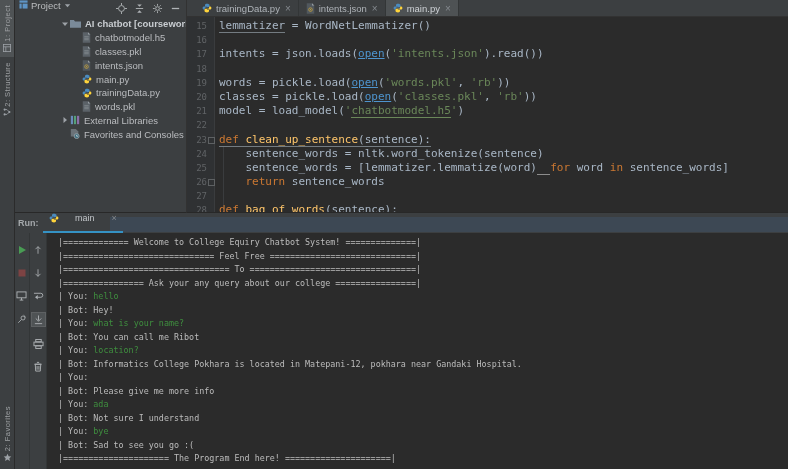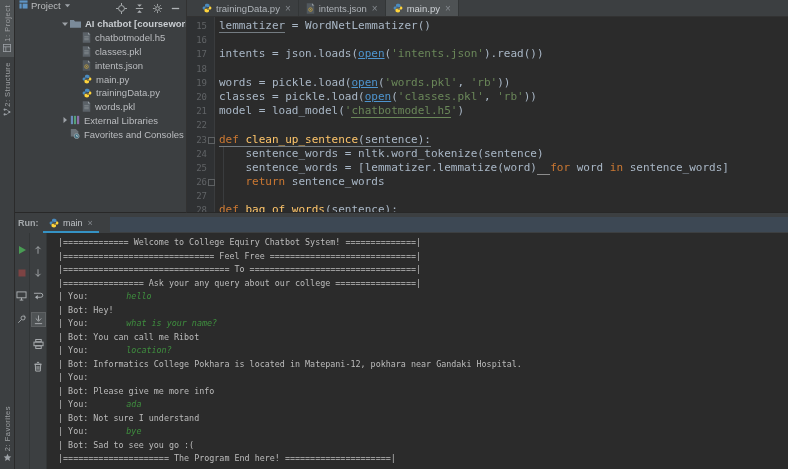--- a/index.html
+++ b/index.html
@@ -47,35 +47,35 @@
   .c-p{color:#A9B7C6;} .c-k{color:#CC7832;} .c-s{color:#6A8759;text-align:center;} .c-b{color:#4E94CE;text-decoration:underline;}
   .c-f{color:#FFC66B;} .c-sl{color:#6A8759;border-bottom:1px solid #6A8759;}
   .c-w{border-bottom:1px solid #8C8C8C;}
   .u{border-bottom:1px solid #747C82;}
   .indent-guide{position:absolute;left:36px;width:1px;background:#3A3C3E;}
   
   .run-panel{position:absolute;left:14px;top:213px;right:0;bottom:0;background:#2B2B2B;z-index:3;}
   .run-header{position:absolute;left:0;top:0;right:0;height:20px;background:#3C3F41;border-bottom:1px solid #2e2e2e;}
   .run-band{position:absolute;left:96px;right:0;top:4px;bottom:1px;background:#3D4854;}
   .run-label{position:absolute;left:4px;top:5px;font-size:9px;color:#A4A8AB;font-weight:bold;}
-  .run-tab{position:absolute;left:26px;top:0;height:20px;display:flex;align-items:center;gap:4px;
+  .run-tab{position:absolute;left:26px;top:0;height:20px;display:flex;align-items:flex-start;gap:16px;
            padding:0 9px;font-size:9px;color:#C0C4C8;}
   .run-tab::after{content:"";position:absolute;left:3px;right:3px;bottom:0;height:2px;background:#3592C4;}
   .run-tab .tclose{font-size:9px;}
   .rt-col{position:absolute;top:20px;bottom:0;background:#3C3F41;display:flex;flex-direction:column;
           align-items:center;}
   .rt-a{left:0;width:15px;border-right:1px solid #333637;}
   .rt-b{left:16px;width:16px;border-right:1px solid #333637;}
   .rtool{width:13px;height:13px;display:flex;align-items:center;justify-content:center;margin-top:10px;line-height:0;}
   .rtool.selected{background:#4F5355;border:1px solid #5E6163;}
   .console{position:absolute;left:33px;top:20px;right:0;bottom:0;background:#2B2B2B;
            padding:3px 16px 0 11px;font:8.4px/13.5px "DejaVu Sans Mono",monospace;white-space:pre;overflow:hidden;}
   .rl{height:13.5px;}
   .c-out{color:#BCBCBC;}
-  .c-in{color:#3F8F3F;font-style:italic;margin-left:33px;}
+  .c-in{color:#3F8F3F;}
 </style>
 </head>
 <body>
 
 <div class="app">
 
   <div class="activity-bar">
     <div class="ab-top" id="ab-top">
         <div class="ab-item active">
           <span class="ab-label">1: Project</span>

